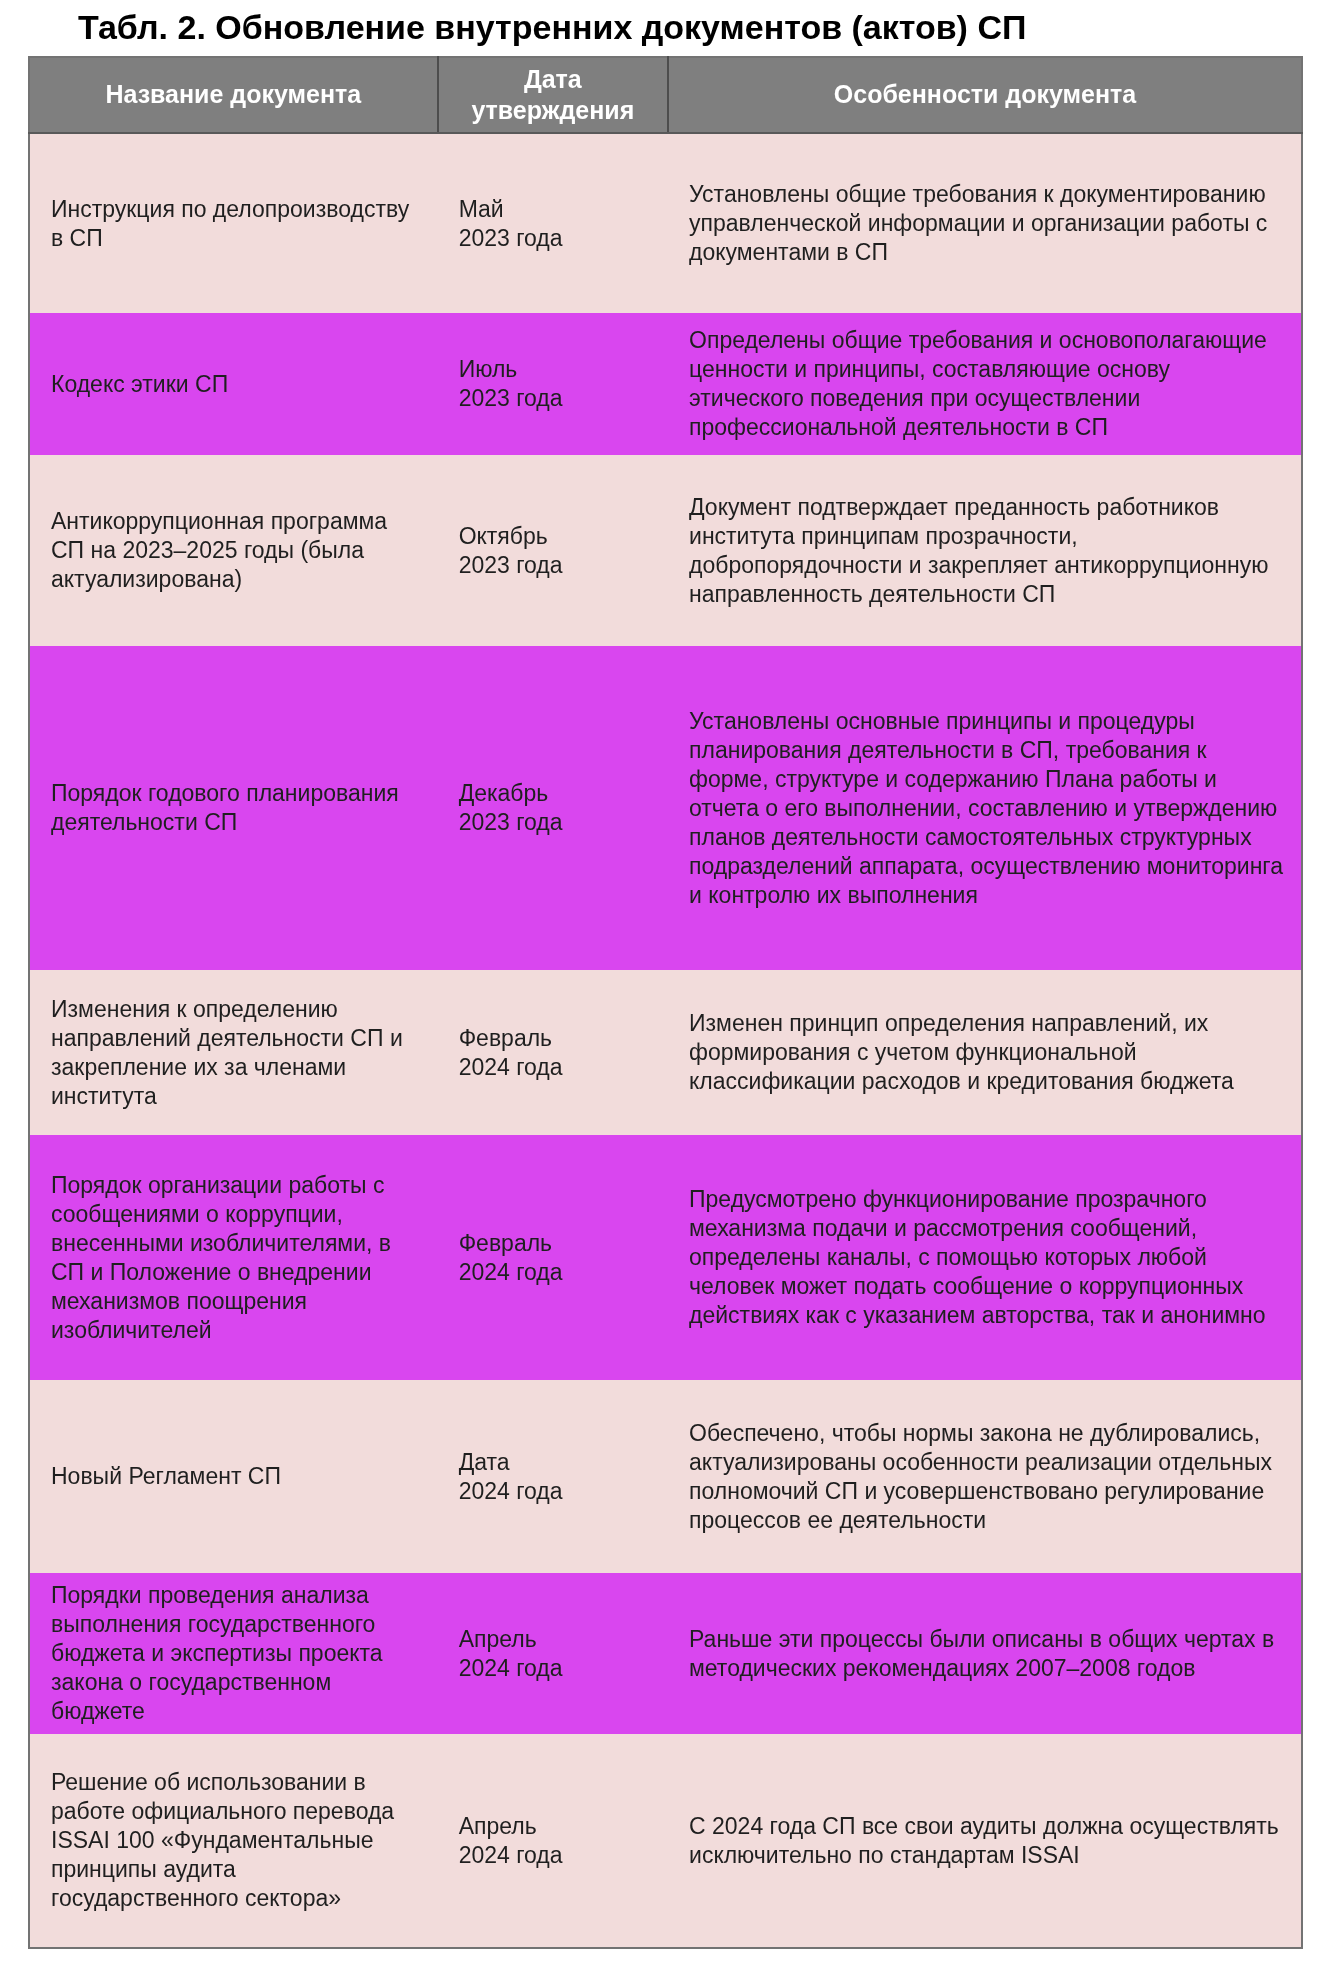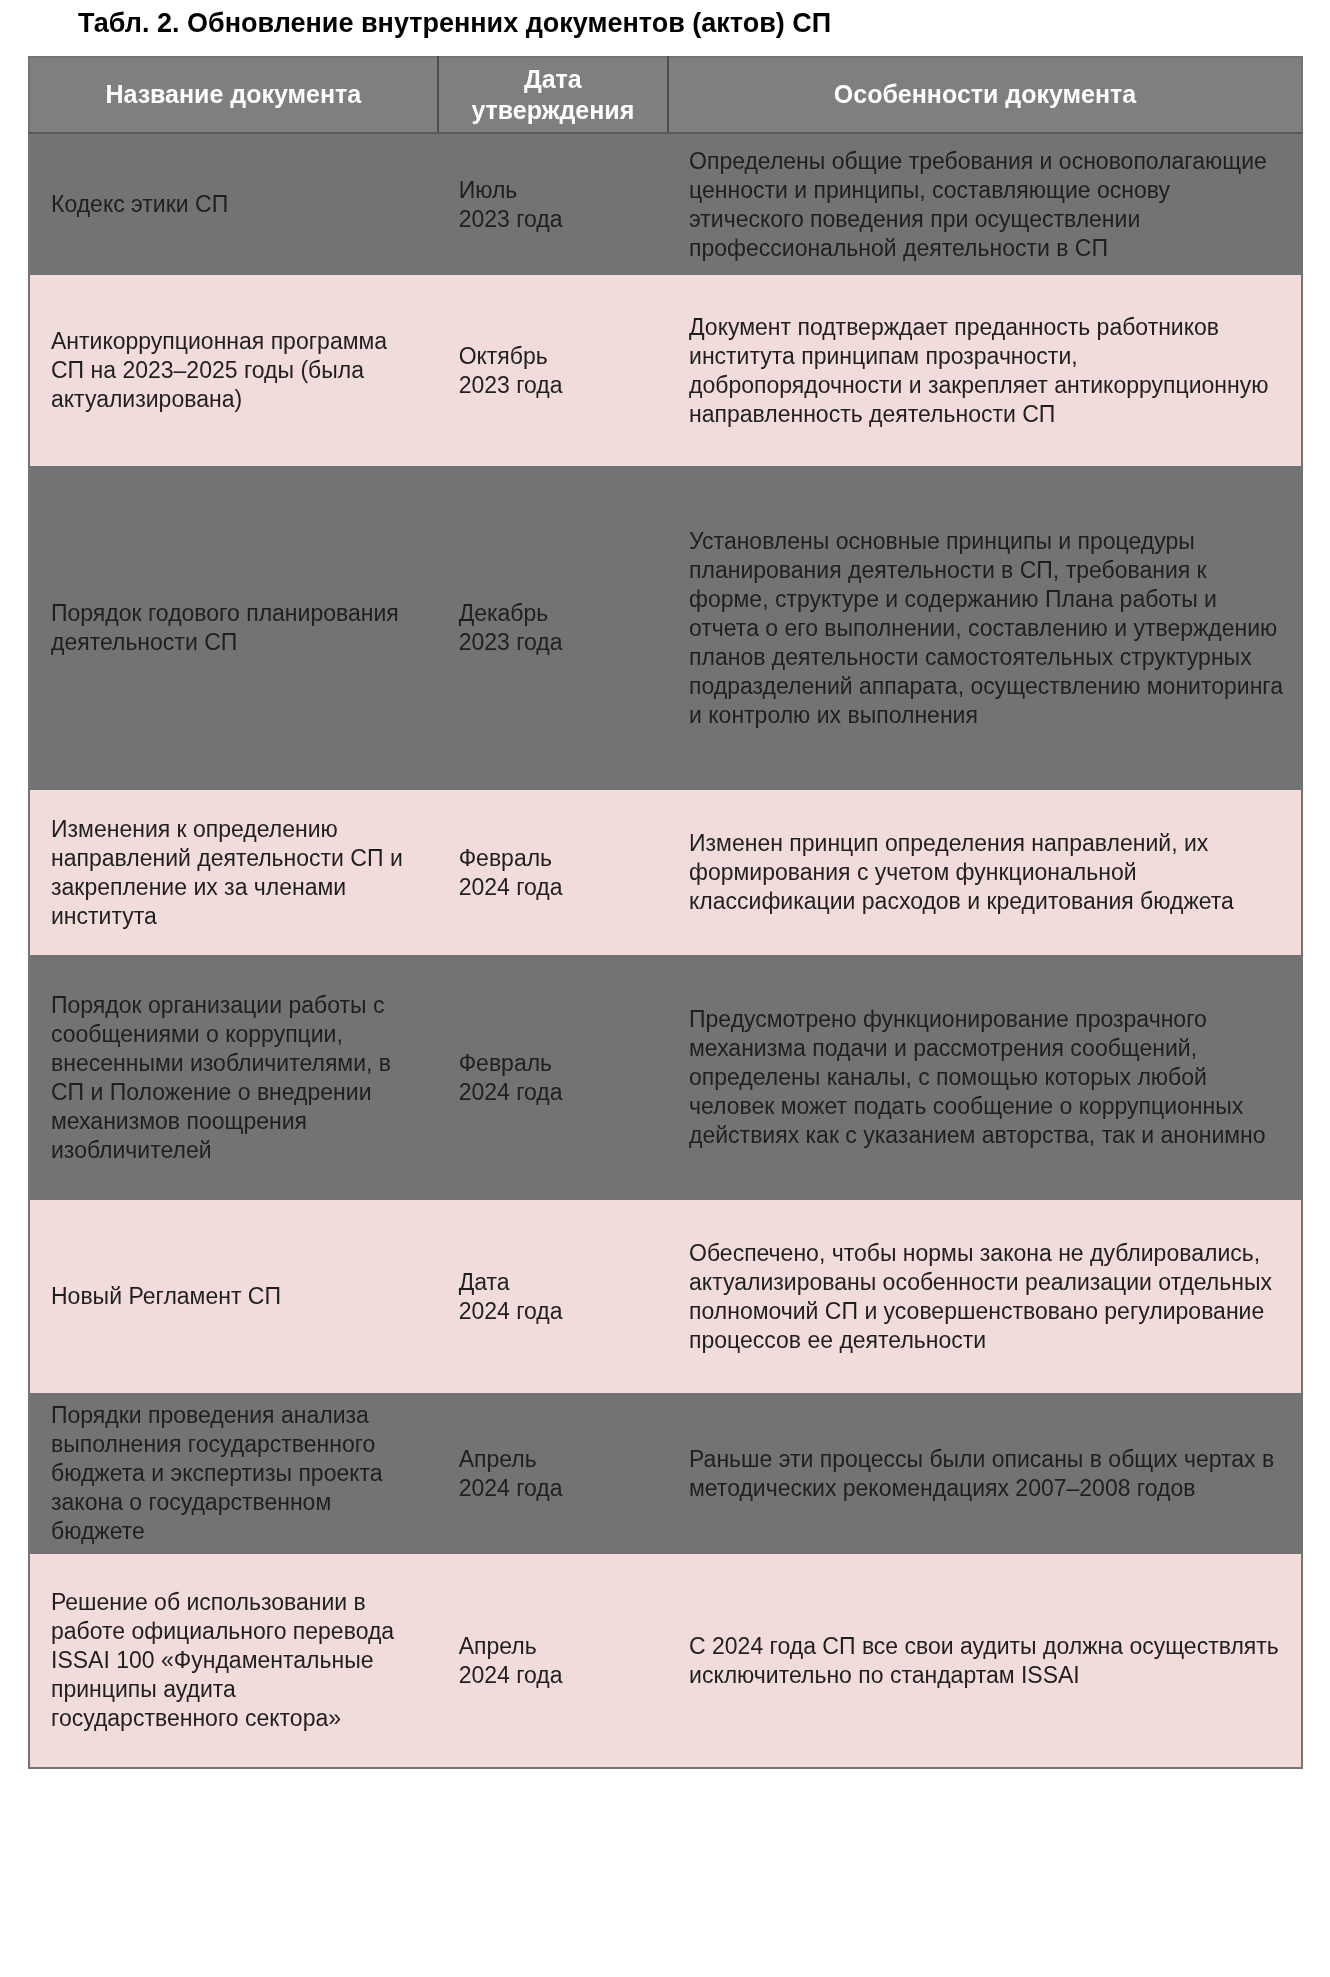--- a/index.html
+++ b/index.html
@@ -13,21 +13,21 @@
     width: 1330px;
     height: 1977px;
     background: #ffffff;
     overflow: hidden;
   }
   .title {
     margin: 0;
     position: absolute;
     left: 78px;
     top: 8px;
-    font-size: 27px;
+    font-size: 34px;
     font-weight: bold;
     color: #000000;
     letter-spacing: 0px;
   }
   table.doc-table {
     position: absolute;
     left: 28px;
     top: 56px;
     width: 1275px;
     border-collapse: collapse;
@@ -57,21 +57,21 @@
   tbody td {
     font-size: 23px;
     line-height: 29px;
     color: #1f1f1f;
     vertical-align: middle;
     padding: 8px 14px 8px 21px;
     box-sizing: border-box;
     word-wrap: break-word;
   }
   tr.shaded td { background: #f2dcdb; }
-  tr.plain  td { background: #737373; }
+  tr.plain  td { background: #d946ef; }
 
   td.date-cell .date-month, td.date-cell .date-year {
     display: block;
   }
 </style>
 </head>
 <body>
 
 <div class="page">
   <h1 class="title">Табл. 2. Обновление внутренних документов (актов) СП</h1>
@@ -83,20 +83,28 @@
       <col class="c-features">
     </colgroup>
     <thead>
       <tr>
         <th>Название документа</th>
         <th>Дата утверждения</th>
         <th>Особенности документа</th>
       </tr>
     </thead>
     <tbody id="table-body">
+        <tr class="shaded" style="height: 180px;">
+          <td>Инструкция по делопроизводству в СП</td>
+          <td class="date-cell">
+            <span class="date-month">Май</span>
+            <span class="date-year">2023 года</span>
+          </td>
+          <td>Установлены общие требования к документированию управленческой информации и организации работы с документами в СП</td>
+        </tr>
         <tr class="plain" style="height: 142px;">
           <td>Кодекс этики СП</td>
           <td class="date-cell">
             <span class="date-month">Июль</span>
             <span class="date-year">2023 года</span>
           </td>
           <td>Определены общие требования и основополагающие ценности и принципы, составляющие основу этического поведения при осуществлении профессиональной деятельности в СП</td>
         </tr>
         <tr class="shaded" style="height: 191px;">
           <td>Антикоррупционная программа СП на 2023–2025 годы (была актуализирована)</td>

